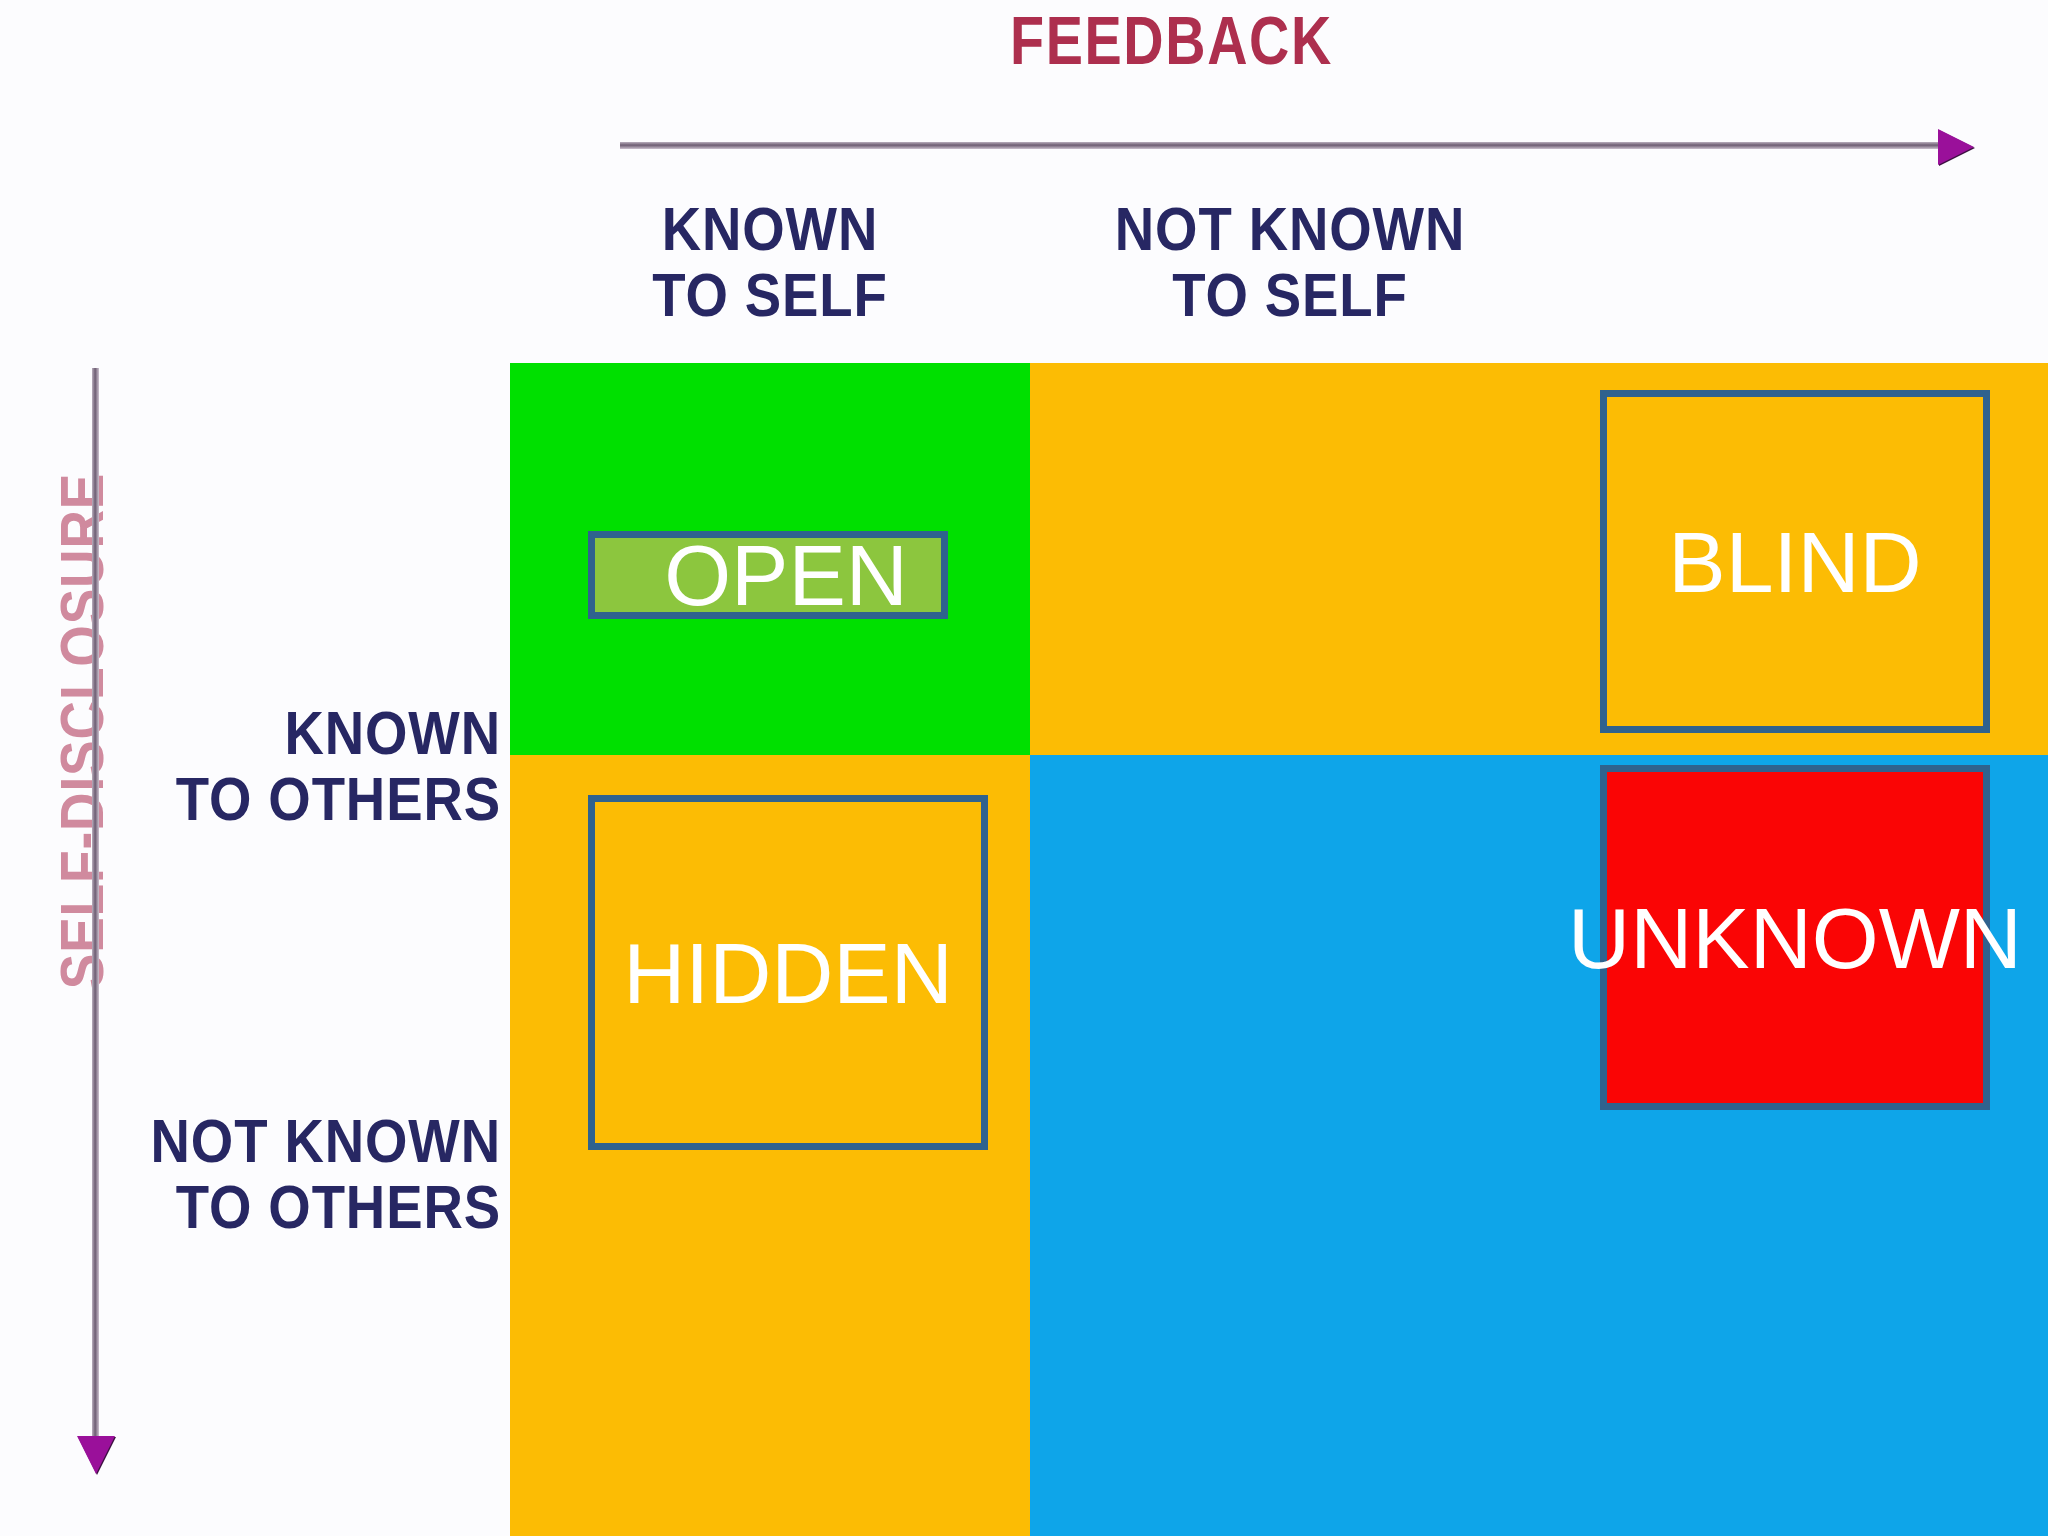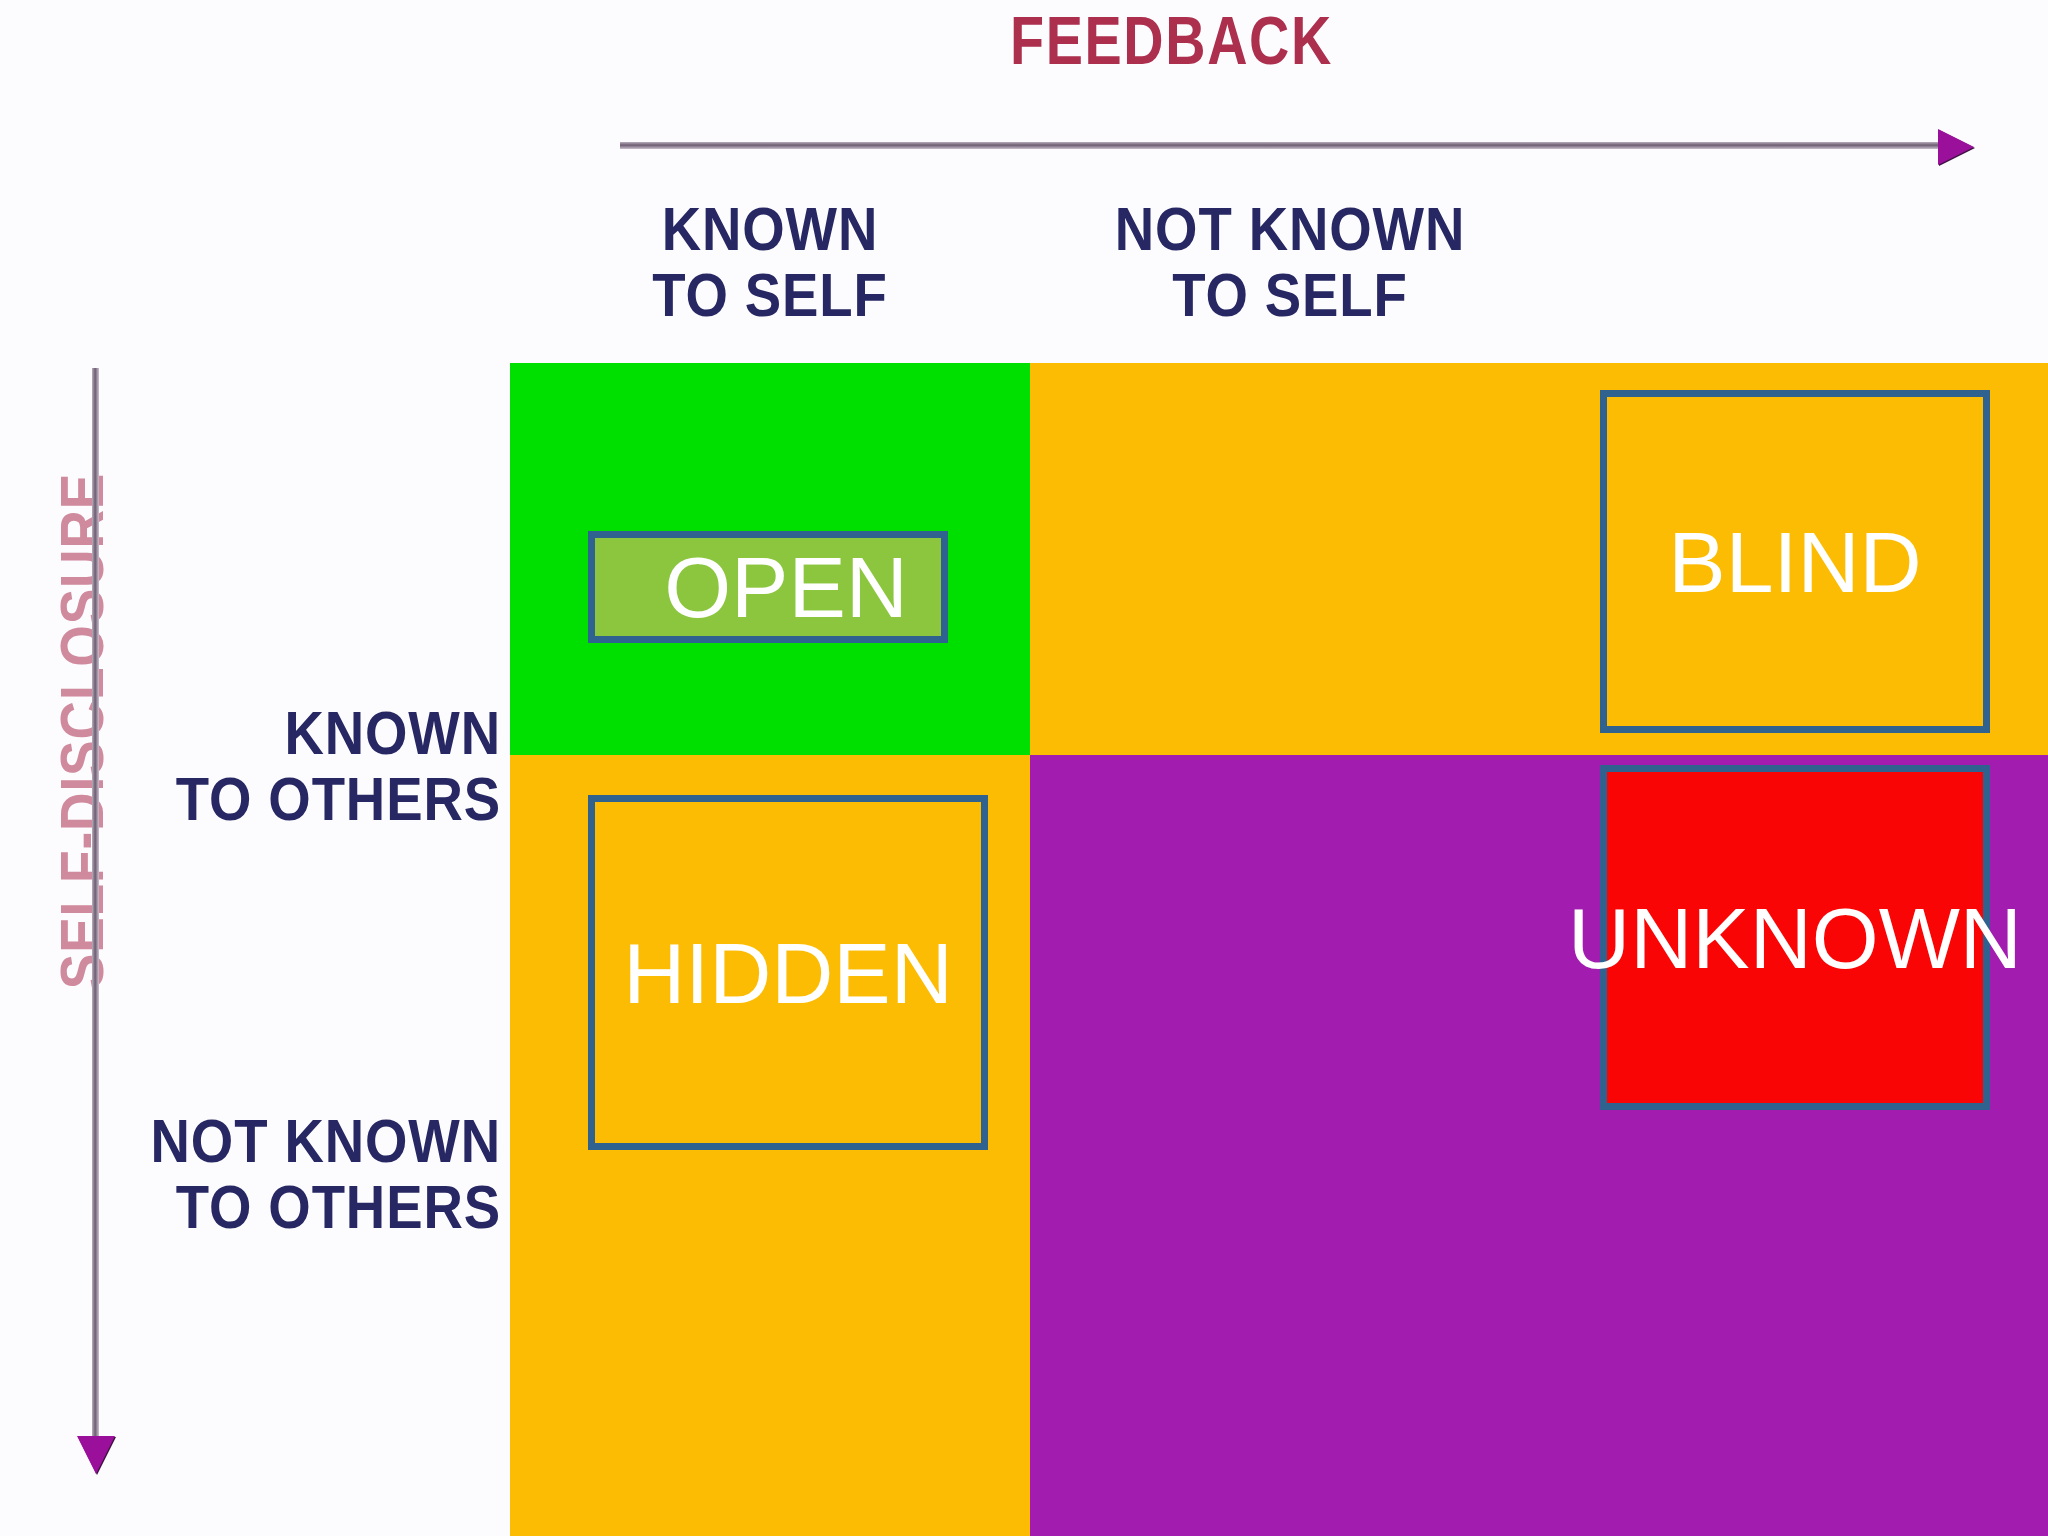--- a/index.html
+++ b/index.html
@@ -147,40 +147,40 @@
     grid-template-columns: 520px 1018px;
     grid-template-rows: 392px 781px;
   }
   .cell {
     position: relative;
     overflow: hidden;
   }
   #cell-open    { background: #00e000; }
   #cell-blind   { background: #fcbc04; }
   #cell-hidden  { background: #fcbc04; text-align: center; }
-  #cell-unknown { background: #a21caf; }
+  #cell-unknown { background: #0ea5e9; }
 
   .label-box {
     position: absolute;
     border: 7px solid #2f628e;
     display: flex;
     align-items: center;
     justify-content: center;
     box-sizing: border-box;
   }
   .label-box span {
     font-family: "Liberation Sans", sans-serif;
     font-weight: normal;
     color: #ffffff;
     line-height: 1;
     white-space: nowrap;
   }
 
   #box-open {
-    left: 78px; top: 168px; width: 360px; height: 112px;
+    left: 78px; top: 168px; width: 360px; height: 88px;
     background: #8cc63e;
     padding-left: 36px;
   }
   #box-open span { font-size: 86px; }
 
   #box-blind {
     left: 570px; top: 27px; width: 390px; height: 343px;
     background: #fcbc04;
   }
   #box-blind span { font-size: 86px; }

